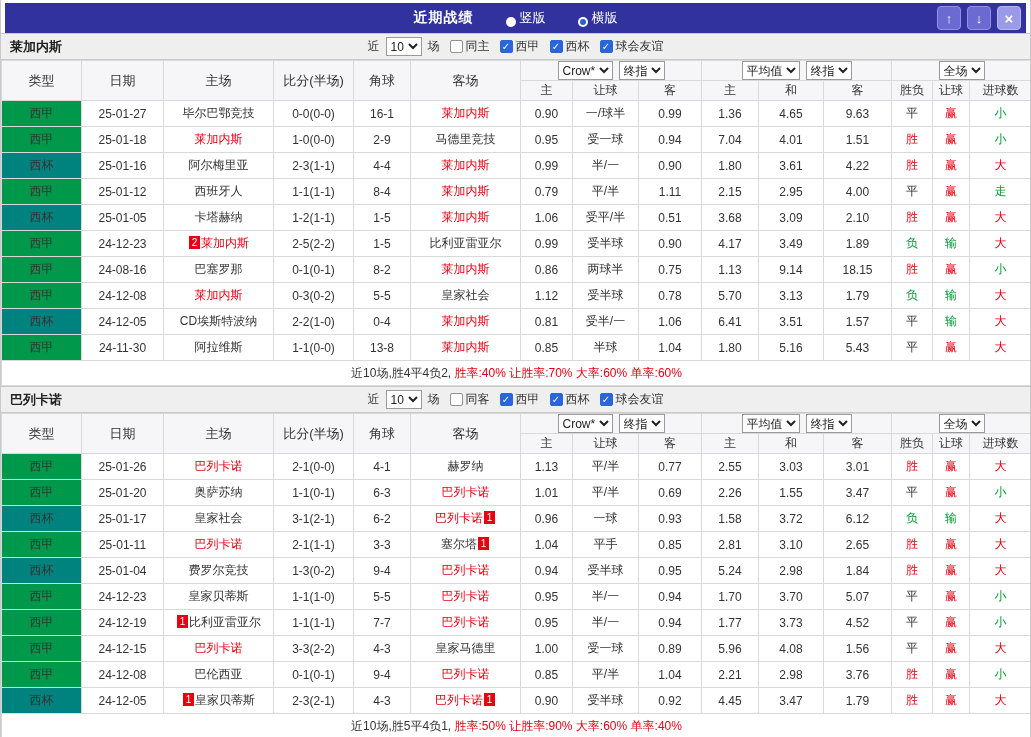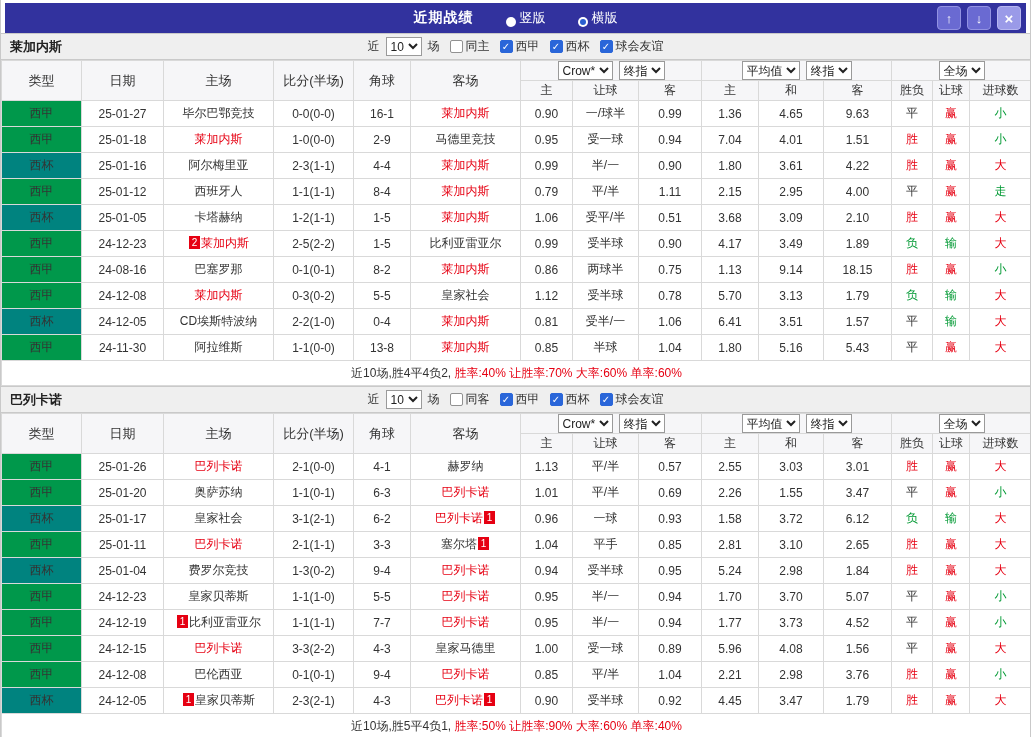--- a/index.html
+++ b/index.html
@@ -382,21 +382,21 @@
           <tbody>
             <tr>
               <td class="lg" style="background:#00984b">西甲</td>
               <td class="date">25-01-26</td>
               <td class="team"><span class="team-text hl">巴列卡诺</span></td>
               <td class="score">2-1(0-0)</td>
               <td class="corner">4-1</td>
               <td class="team"><span class="team-text">赫罗纳</span></td>
               <td class="odds">1.13</td>
               <td class="handicap">平/半</td>
-              <td class="odds">0.57</td>
+              <td class="odds">0.77</td>
               <td class="odds">2.55</td>
               <td class="odds">3.03</td>
               <td class="odds">3.01</td>
               <td class="res" style="color:#e60012">胜</td>
               <td class="res" style="color:#e60012">赢</td>
               <td class="res" style="color:#e60012">大</td>
             </tr>
             <tr>
               <td class="lg" style="background:#00984b">西甲</td>
               <td class="date">25-01-20</td>

